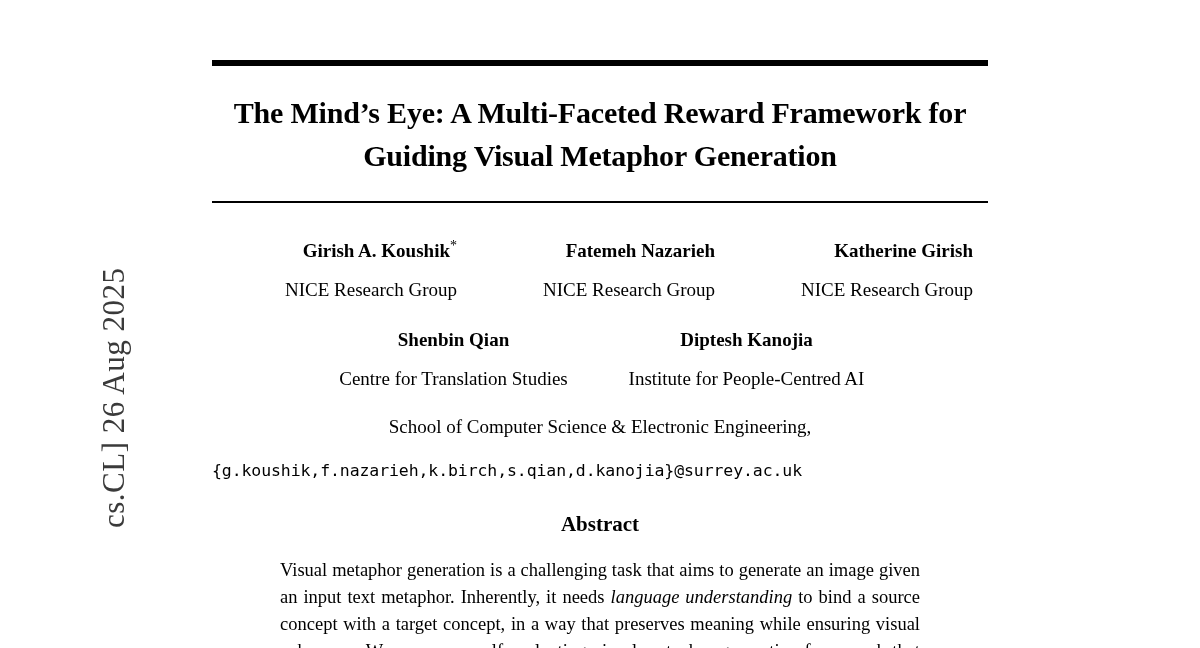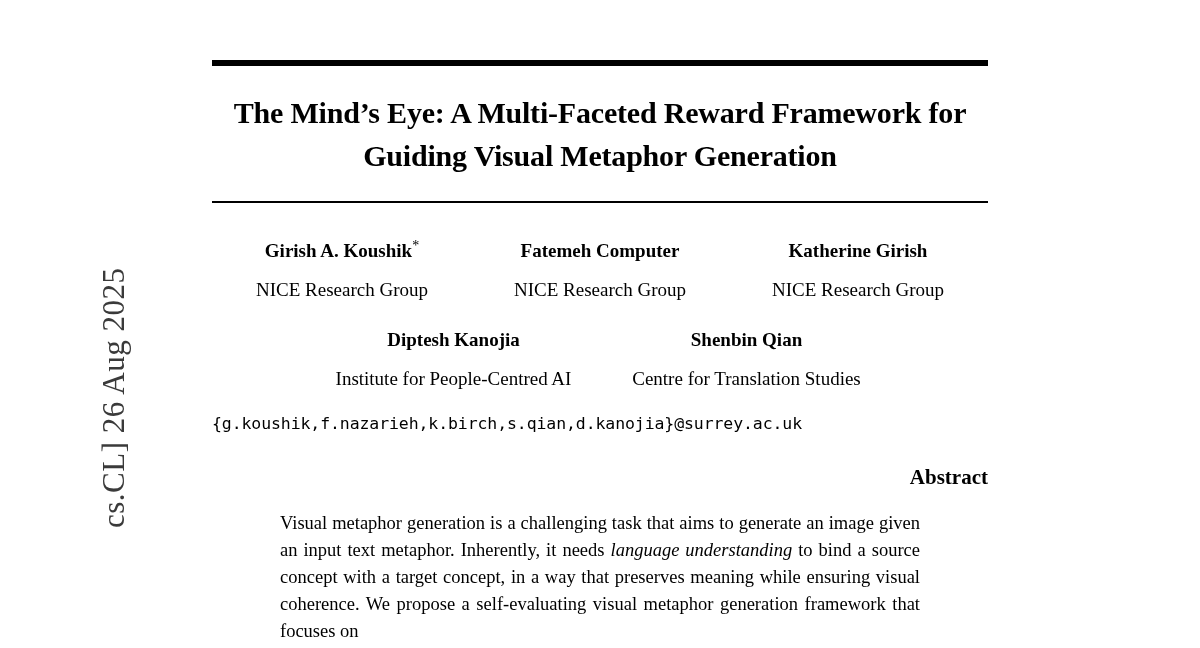--- a/index.html
+++ b/index.html
@@ -67,21 +67,21 @@
     justify-content: center;
     margin-top: 34px;
   }
   .author-row.second {
     margin-top: 22px;
   }
   .author-block {
     text-align: center;
     padding: 0 14px;
   }
-  .author-row.first .author-block { width: 230px; }
+  .author-row.first .author-block { width: 230px; text-align: right; }
   .author-row.second .author-block { width: 265px; }
 
   .author-name {
     font-size: 19px;
     font-weight: bold;
     line-height: 1.3;
   }
   .author-name .star {
     font-weight: normal;
     font-size: 14px;
@@ -102,21 +102,21 @@
 
   .emails {
     text-align: left;
     font-family: "DejaVu Sans Mono", monospace;
     font-size: 16.5px;
     margin-top: 20px;
     letter-spacing: -0.1px;
   }
 
   #abstract-heading {
-    text-align: right;
+    text-align: center;
     font-size: 21px;
     font-weight: bold;
     margin-top: 32px;
   }
 
   #abstract-body {
     margin: 20px auto 0 auto;
     width: 640px;
     font-size: 18.5px;
     line-height: 1.46;
@@ -141,48 +141,49 @@
 
   <div class="author-row first">
     <div class="author-block">
       <div class="author-name">
         <span>Girish A. Koushik</span><span class="star">*</span>
       </div>
       <div class="author-aff">NICE Research Group</div>
     </div>
     <div class="author-block">
       <div class="author-name">
-        <span>Fatemeh Computer</span><span class="star"></span>
+        <span>Fatemeh Nazarieh</span><span class="star"></span>
       </div>
       <div class="author-aff">NICE Research Group</div>
     </div>
     <div class="author-block">
       <div class="author-name">
         <span>Katherine Girish</span><span class="star"></span>
       </div>
       <div class="author-aff">NICE Research Group</div>
     </div>
   </div>
 
   <div class="author-row second">
     <div class="author-block">
       <div class="author-name">
+        <span>Shenbin Qian</span><span class="star"></span>
+      </div>
+      <div class="author-aff">Centre for Translation Studies</div>
+    </div>
+    <div class="author-block">
+      <div class="author-name">
         <span>Diptesh Kanojia</span><span class="star"></span>
       </div>
       <div class="author-aff">Institute for People-Centred AI</div>
     </div>
-    <div class="author-block">
-      <div class="author-name">
-        <span>Shenbin Qian</span><span class="star"></span>
-      </div>
-      <div class="author-aff">Centre for Translation Studies</div>
-    </div>
   </div>
 
   <div class="school">
+    <div>School of Computer Science &amp; Electronic Engineering,</div>
   </div>
 
   <div class="emails">{g.koushik,f.nazarieh,k.birch,s.qian,d.kanojia}@surrey.ac.uk</div>
 
   <div id="abstract-heading">Abstract</div>
 
   <div id="abstract-body"><span>Visual metaphor generation is a challenging task that aims to generate an image given an input text metaphor. Inherently, it needs </span><i>language understanding</i><span> to bind a source concept with a target concept, in a way that preserves meaning while ensuring visual coherence. We propose a self-evaluating visual metaphor generation framework that focuses on </span></div>
 
 </div>
 

